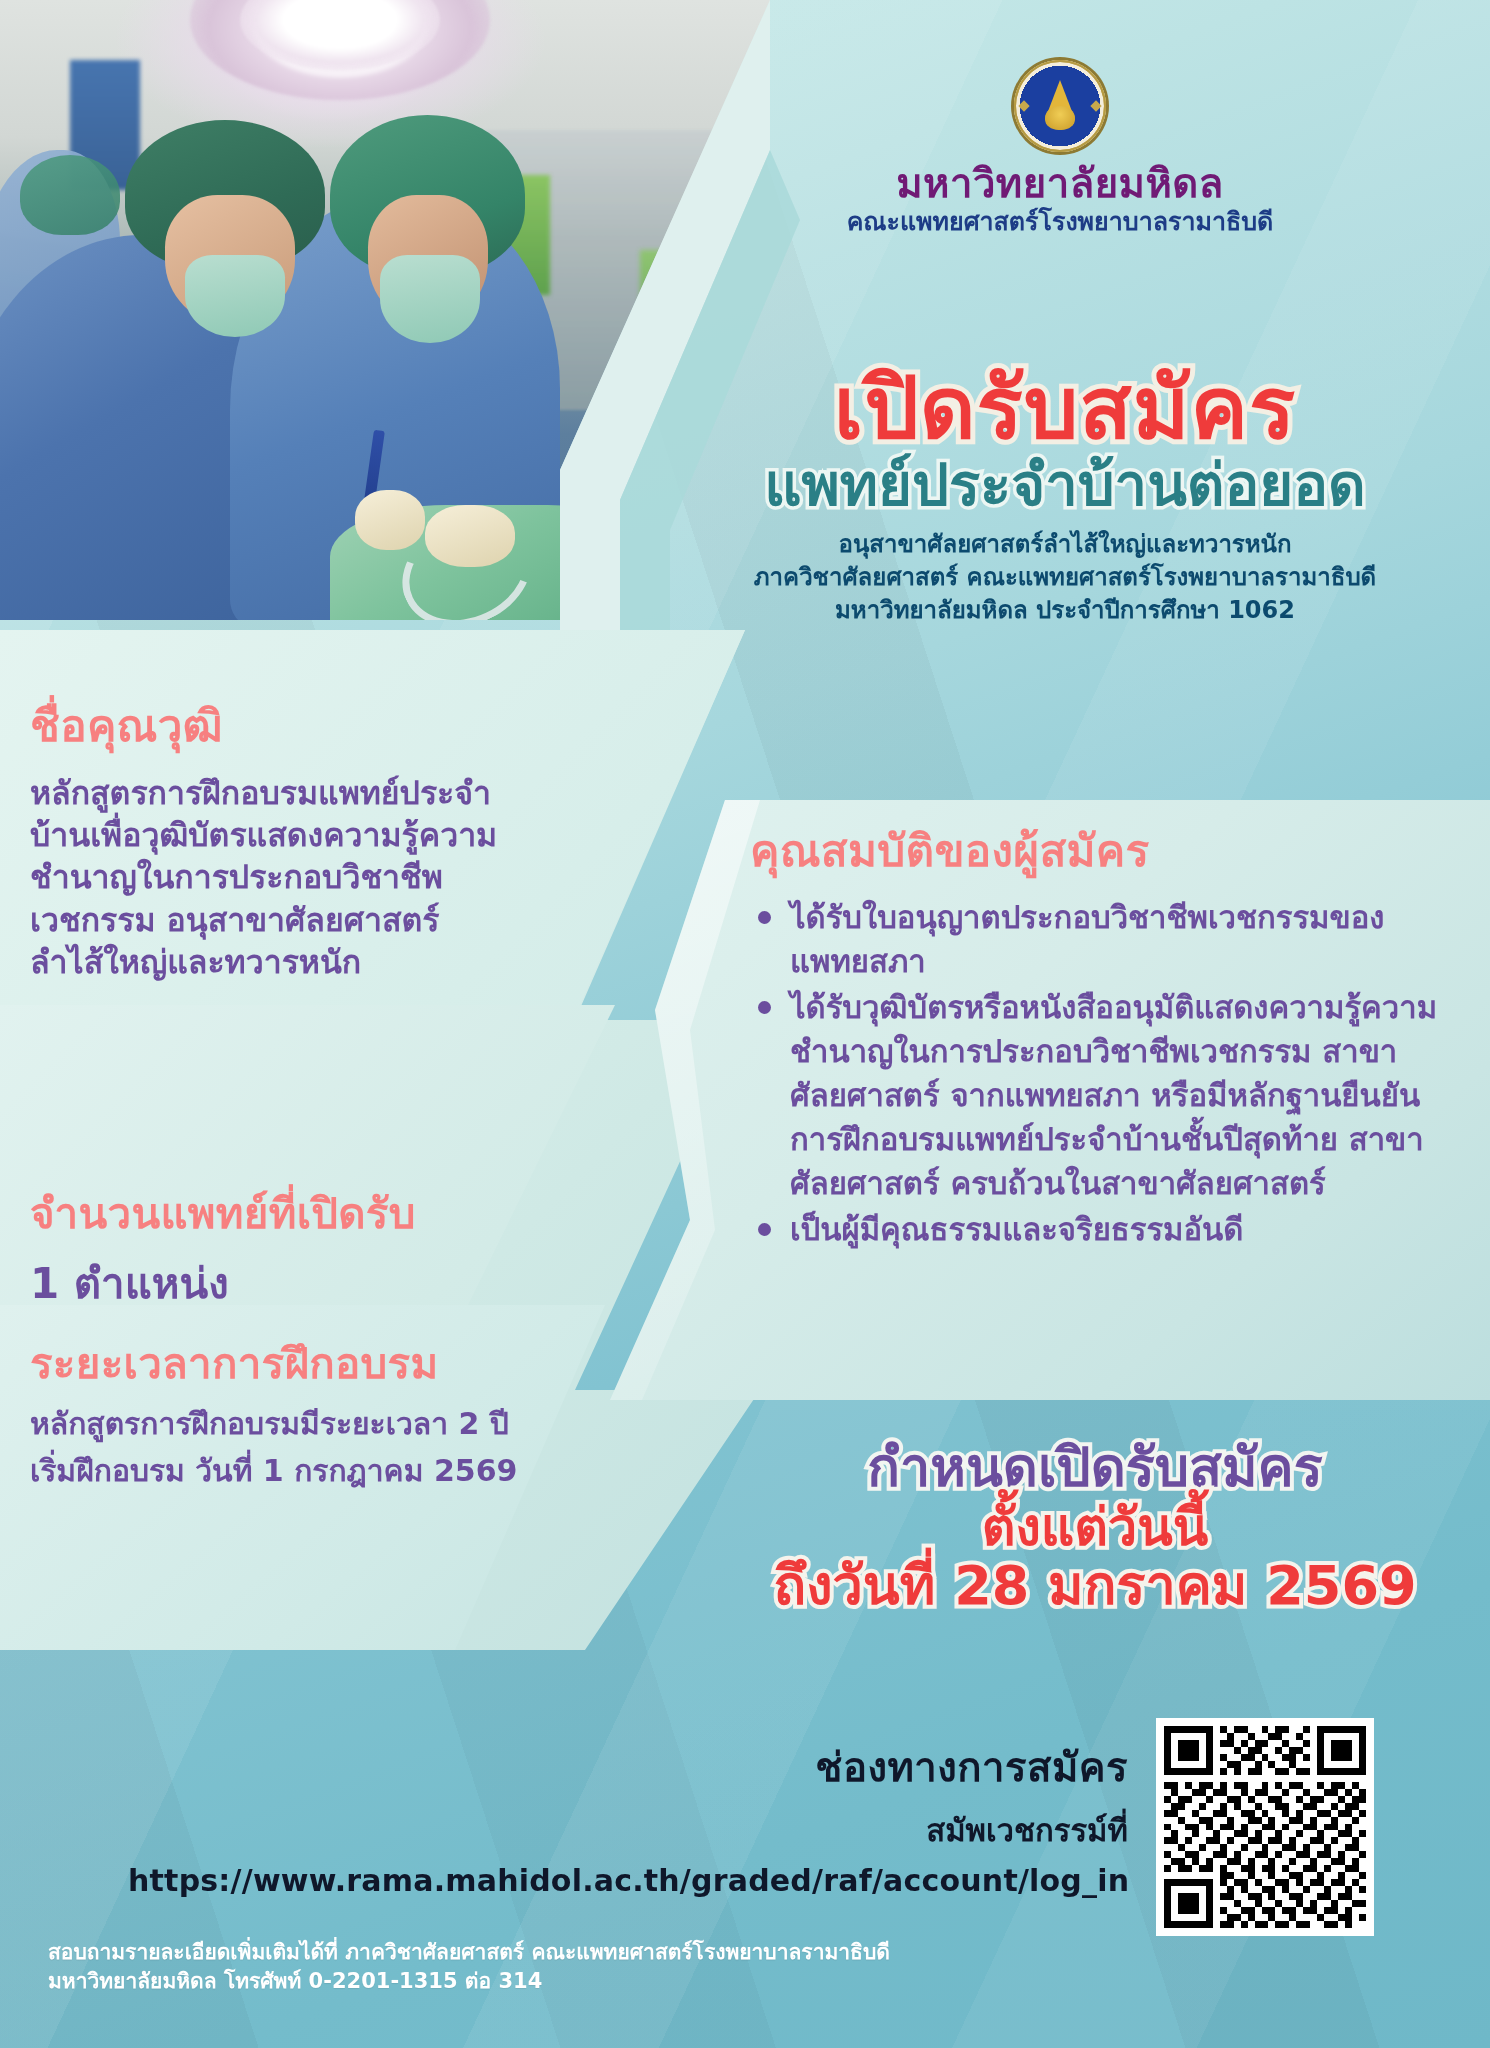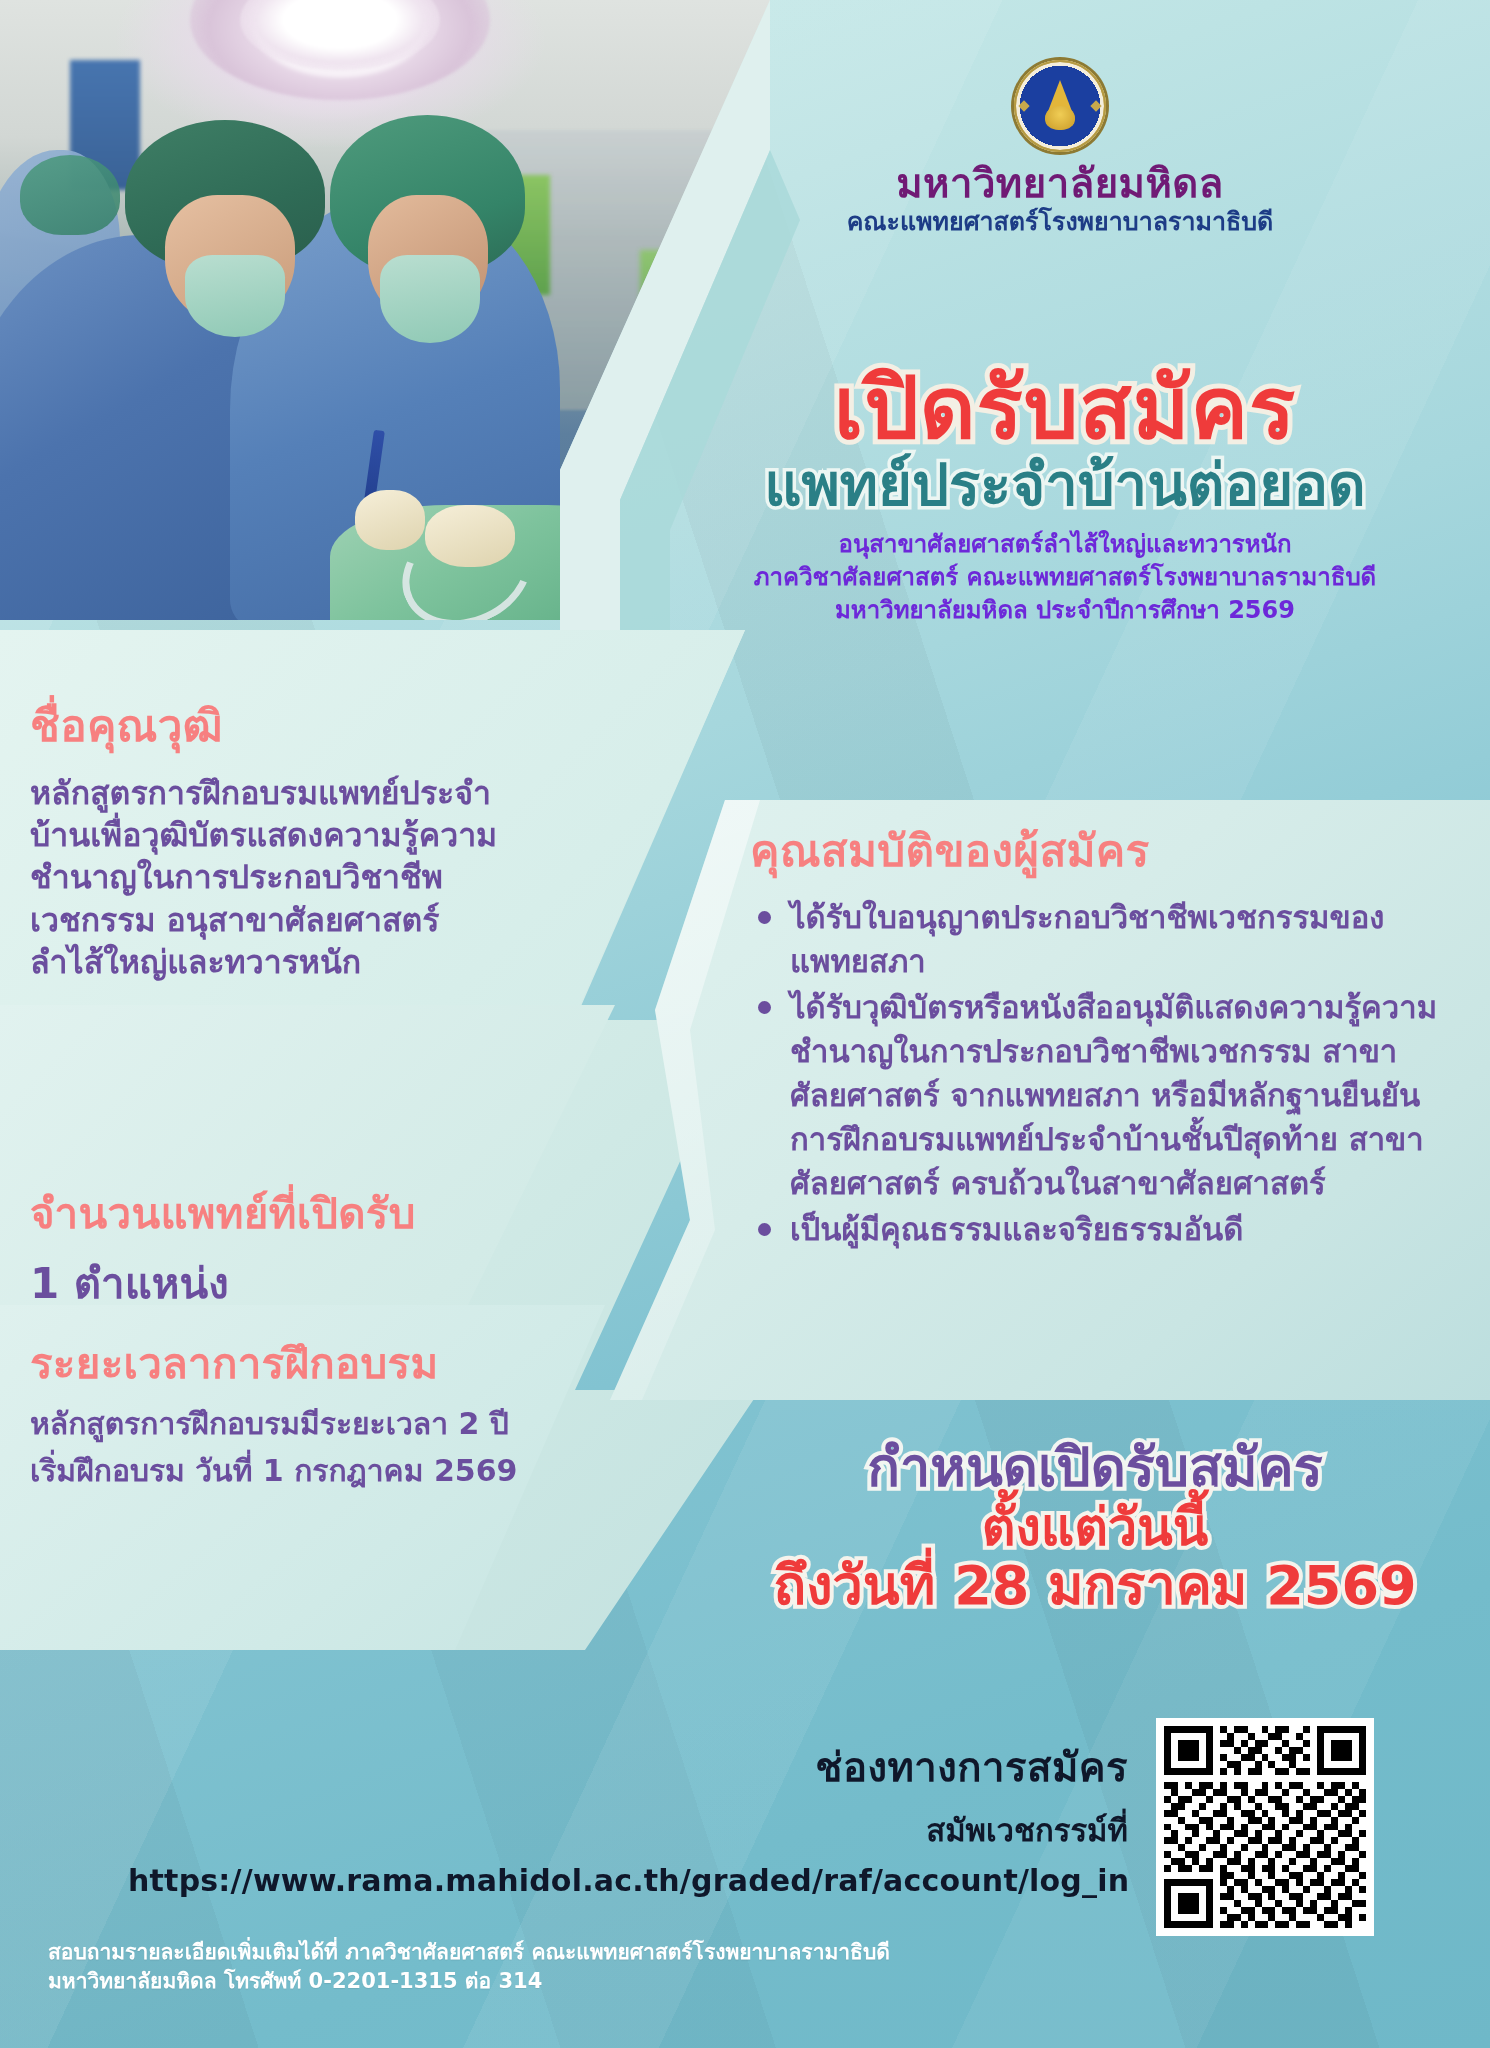--- a/index.html
+++ b/index.html
@@ -196,21 +196,21 @@
     font-size:86px;font-weight:bold;color:#ef3b3b;line-height:1.0;
     -webkit-text-stroke:10px #f3efe4;
     paint-order:stroke fill;
     letter-spacing:1px;
   }
   .title-sub{
     margin-top:4px;
     font-size:58px;font-weight:bold;color:#2a7f86;line-height:1.05;
     -webkit-text-stroke:7px #ecf6f3;paint-order:stroke fill;
   }
-  .title-lines{margin-top:12px;color:#6d28d9;font-weight:bold;font-size:24px;line-height:1.38;}
+  .title-lines{margin-top:12px;color:#0c4a6e;font-weight:bold;font-size:24px;line-height:1.38;}
   
   .sec{position:absolute;}
   .sec-h{color:#f78080;font-weight:bold;letter-spacing:.3px;}
   .sec-b{color:#6b4e9e;font-weight:bold;}
   #sec-name{left:30px;top:690px;width:520px;}
   #sec-name .sec-h{font-size:44px;}
   #sec-name .sec-b{font-size:32px;line-height:1.32;margin-top:12px;}
   #sec-count{left:30px;top:1180px;width:540px;}
   #sec-count .sec-h{font-size:42px;}
   #sec-count .sec-b{font-size:42px;margin-top:4px;}
@@ -299,21 +299,21 @@
     <div class="univ-th">มหาวิทยาลัยมหิดล</div>
     <div class="fac-th">คณะแพทยศาสตร์โรงพยาบาลรามาธิบดี</div>
   </div>
 
   <div class="title-wrap">
     <div class="title-main">เปิดรับสมัคร</div>
     <div class="title-sub">แพทย์ประจำบ้านต่อยอด</div>
     <div class="title-lines">
       <div>อนุสาขาศัลยศาสตร์ลำไส้ใหญ่และทวารหนัก</div>
       <div>ภาควิชาศัลยศาสตร์ คณะแพทยศาสตร์โรงพยาบาลรามาธิบดี</div>
-      <div>มหาวิทยาลัยมหิดล ประจำปีการศึกษา 2569</div>
+      <div>มหาวิทยาลัยมหิดล ประจำปีการศึกษา 1062</div>
     </div>
   </div>
 
   <div class="sec" id="sec-name">
     <div class="sec-h">ชื่อคุณวุฒิ</div>
     <div class="sec-b">หลักสูตรการฝึกอบรมแพทย์ประจำบ้านเพื่อวุฒิบัตรแสดงความรู้ความชำนาญในการประกอบวิชาชีพเวชกรรม อนุสาขาศัลยศาสตร์ลำไส้ใหญ่และทวารหนัก</div>
   </div>
 
   <div class="sec" id="sec-count">
     <div class="sec-h">จำนวนแพทย์ที่เปิดรับ</div>

